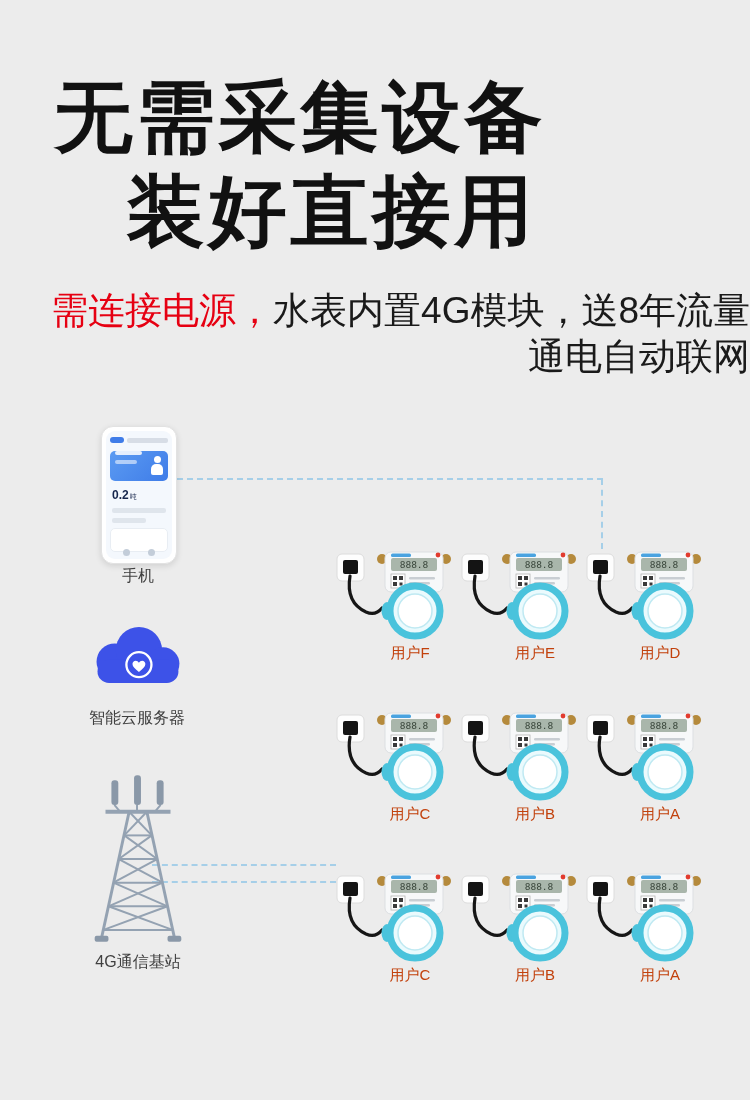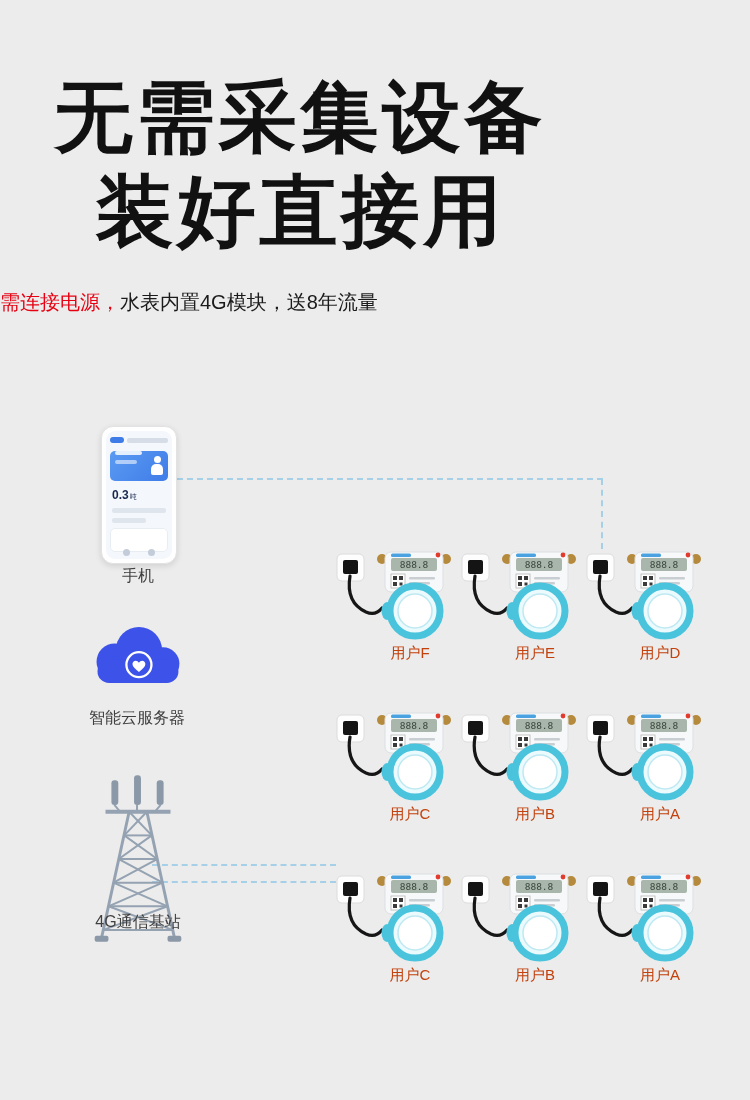--- a/index.html
+++ b/index.html
@@ -3,24 +3,24 @@
 <meta charset="utf-8">
 <style>
   html,body{margin:0;padding:0;background:#ececec;}
   .canvas{position:relative;width:750px;height:1100px;background:#ececec;overflow:hidden;
           font-family:"Liberation Sans",sans-serif;}
 
   
   .hero{position:absolute;left:0;width:601px;text-align:center;color:#111;
         font-weight:900;font-size:78px;line-height:1.0;letter-spacing:4px;}
   .hero.l1{top:78px;}
-  .hero.l2{top:172px;}
-
-  .sub{position:absolute;left:0;width:750px;text-align:left;color:#1a1a1a;
-       font-size:20px;line-height:1.0;}
+  .hero.l2{top:172px;padding-left:31px;}
+
+  .sub{position:absolute;left:0;width:750px;text-align:right;color:#1a1a1a;
+       font-size:37px;line-height:1.0;}
   .sub.l1{top:292px;}
   .sub.l2{top:338px;}
   .sub .red{color:#e60012;}
 
   
   .node-label{position:absolute;color:#404040;font-size:16px;text-align:center;}
 
   .phone{position:absolute;left:101px;top:426px;width:74px;height:136px;background:#fff;
          border-radius:12px;border:1px solid #e2e2e2;box-shadow:0 2px 6px rgba(0,0,0,.12);}
   .p-screen{position:absolute;inset:4px;background:#f4f8fd;border-radius:9px;overflow:hidden;}
@@ -70,39 +70,40 @@
 <body>
 
 <div class="canvas">
 
   <div class="hero l1">无需采集设备</div>
   <div class="hero l2">装好直接用</div>
 
   <div class="sub l1">
     <span class="red">需连接电源，</span><span>水表内置4G模块，送8年流量</span>
   </div>
+  <div class="sub l2">通电自动联网</div>
 
   <div class="dash h dash-phone-h"></div>
   <div class="dash v dash-phone-v"></div>
   <div class="dash h dash-tower-h1"></div>
   <div class="dash h dash-tower-h2"></div>
 
   <div class="phone">
     <div class="p-screen">
       <div class="p-titlebar">
         <span class="p-chip"></span>
         <span class="p-bar"></span>
       </div>
       <div class="p-banner">
         <i></i>
           <i></i>
         <span class="p-person"></span>
       </div>
       <div class="p-balance">
-        <b>0.3</b><span>吨</span>
+        <b>0.2</b><span>吨</span>
       </div>
       <div class="p-row"></div>
       <div class="p-row short"></div>
       <div class="p-card"></div>
       <div class="p-tabs">
           <i></i>
           <i></i>
         </div>
     </div>
   </div>
@@ -151,21 +152,21 @@
         <line x1="90" y1="112" x2="35" y2="136"></line>
         <line x1="35" y1="136" x2="100" y2="160"></line>
         <line x1="95" y1="136" x2="30" y2="160"></line>
       </g>
       <g fill="#8a98a8">
         <rect x="21" y="166" width="14" height="6" rx="2"></rect>
         <rect x="95" y="166" width="14" height="6" rx="2"></rect>
       </g>
     </svg>
   </div>
-  <div class="node-label" style="left:48px;top:912px;width:180px;">4G通信基站</div>
+  <div class="node-label" style="left:48px;top:952px;width:180px;">4G通信基站</div>
 
   <div class="grid">
   <div class="meter">
     <svg viewBox="0 0 120 92" width="120" height="92">
 
       <rect x="2" y="4" width="27" height="27" rx="5" fill="#fdfdfd" stroke="#dcdcdc"></rect>
       <rect x="8" y="10" width="15" height="14" rx="2" fill="#141414"></rect>
       <path d="M15 26 C12 44 18 56 31 62 C38 65 43 63 47 58" stroke="#161616" stroke-width="3.2" fill="none" stroke-linecap="round"></path>
 
       <circle cx="47" cy="9" r="5" fill="#b58a3c"></circle>

